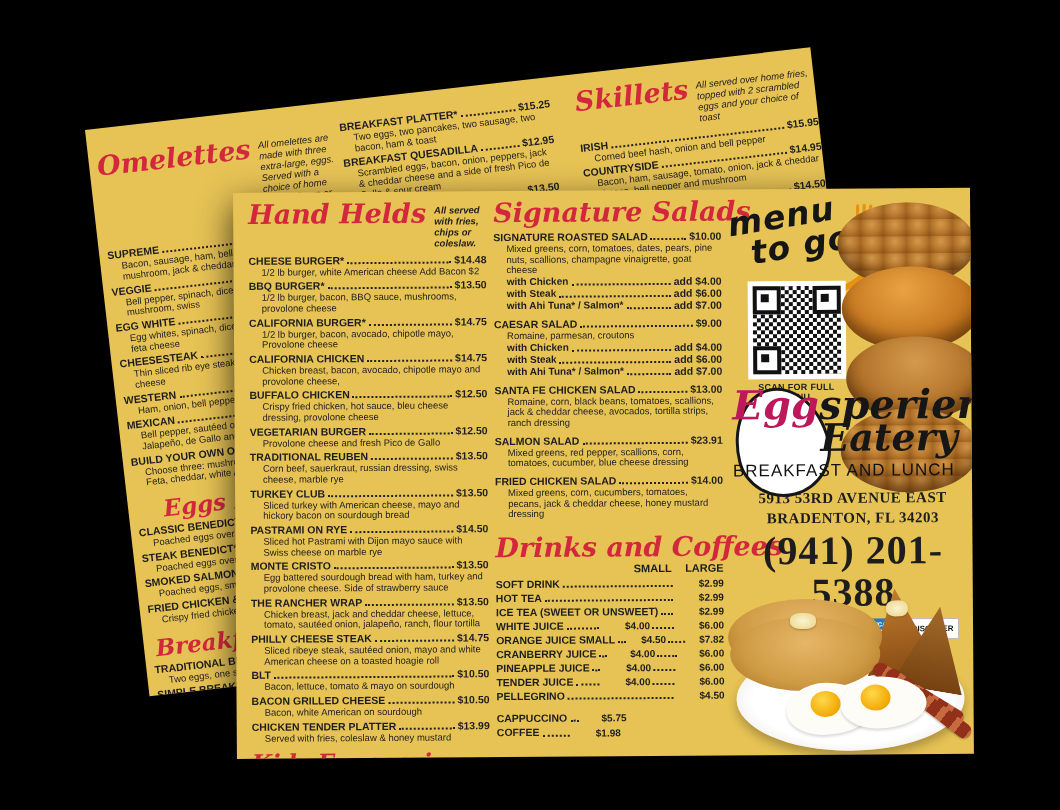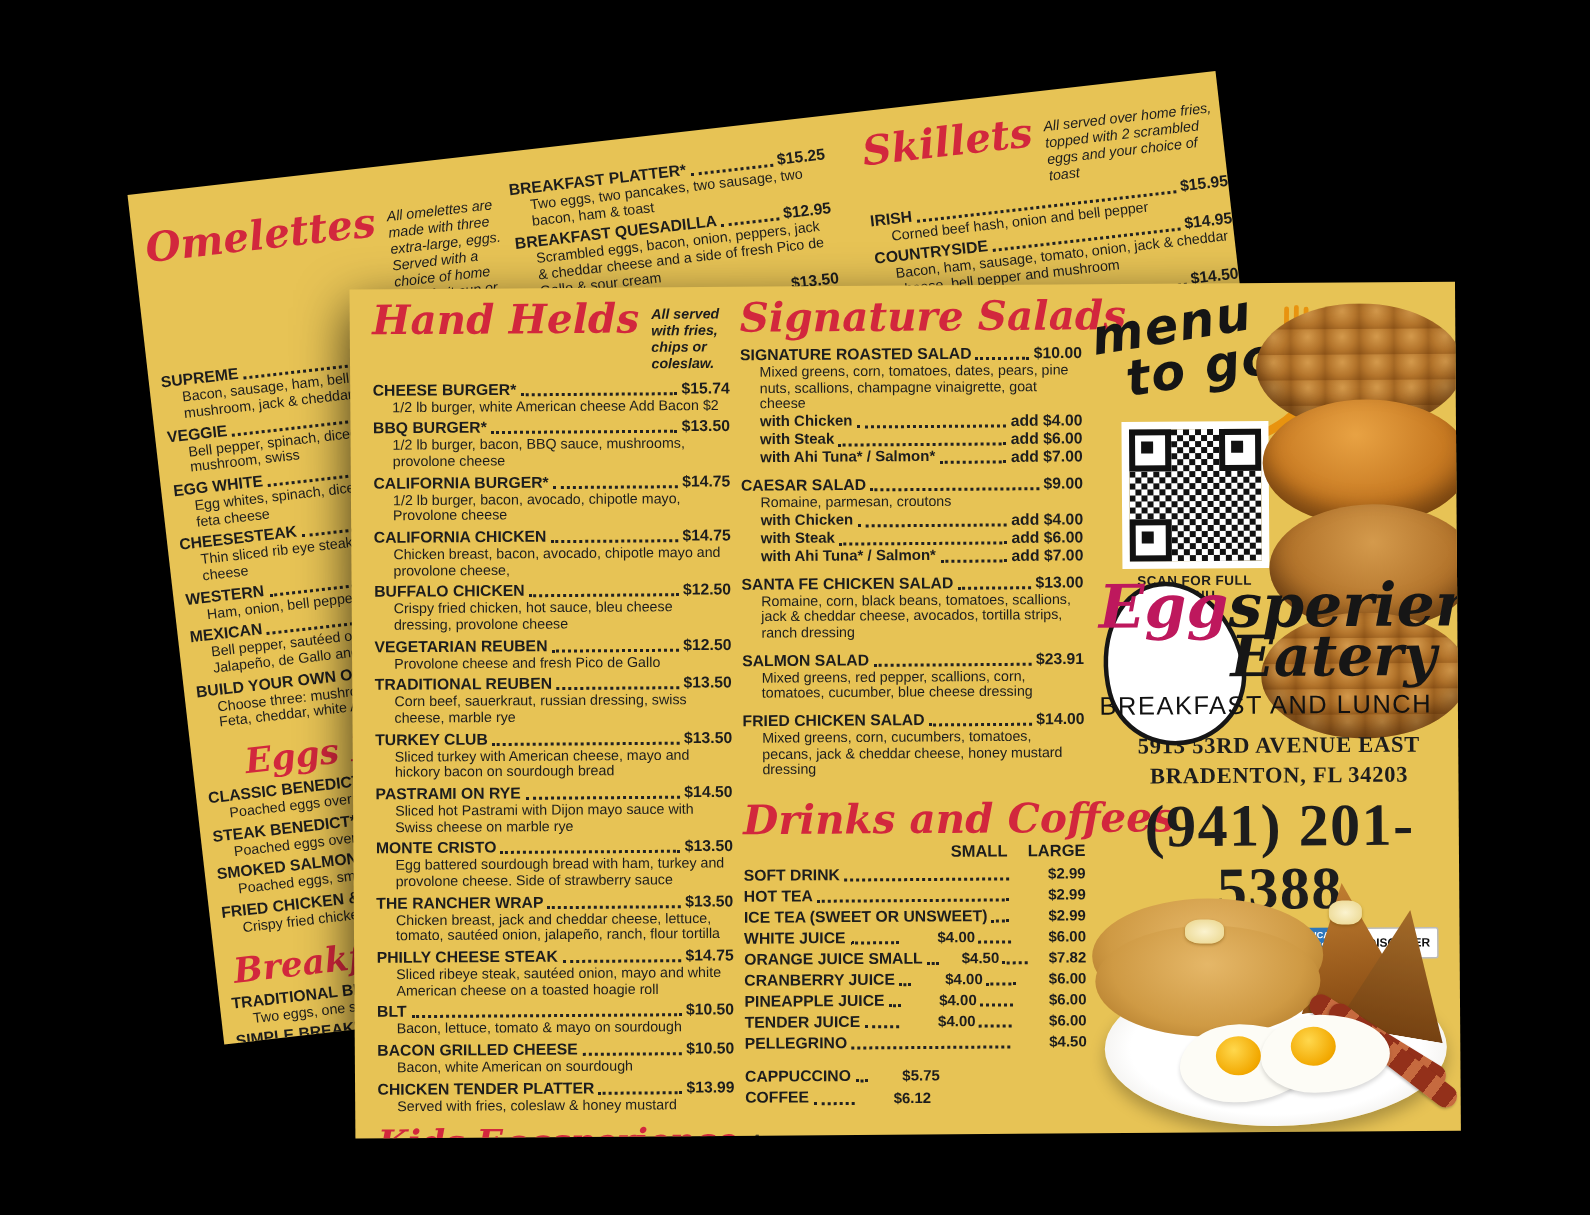--- a/index.html
+++ b/index.html
@@ -347,21 +347,21 @@
       <div class="sec-head">
         <span class="script sec-title">Hand Helds</span>
         <span class="sec-note">All served with fries, chips or coleslaw.</span>
       </div>
       <div>
 
           <div class="mi">
             <div class="row">
               <span class="nm">CHEESE BURGER*</span>
               <span class="dots"></span>
-              <span class="pr">$15.74</span>
+              <span class="pr">$14.48</span>
             </div>
             <div class="ds">1/2 lb burger, white American cheese   Add Bacon $2</div>
           </div>
 
           <div class="mi">
             <div class="row">
               <span class="nm">BBQ BURGER*</span>
               <span class="dots"></span>
               <span class="pr">$13.50</span>
             </div>
@@ -390,21 +390,21 @@
             <div class="row">
               <span class="nm">BUFFALO CHICKEN</span>
               <span class="dots"></span>
               <span class="pr">$12.50</span>
             </div>
             <div class="ds">Crispy fried chicken, hot sauce, bleu cheese dressing, provolone cheese</div>
           </div>
 
           <div class="mi">
             <div class="row">
-              <span class="nm">VEGETARIAN REUBEN</span>
+              <span class="nm">VEGETARIAN BURGER</span>
               <span class="dots"></span>
               <span class="pr">$12.50</span>
             </div>
             <div class="ds">Provolone cheese and fresh Pico de Gallo</div>
           </div>
 
           <div class="mi">
             <div class="row">
               <span class="nm">TRADITIONAL REUBEN</span>
               <span class="dots"></span>
@@ -667,21 +667,21 @@
           <div class="row drrow" style="margin-bottom:2px;">
             <span class="nm">CAPPUCCINO</span>
             <span class="dots"></span>
             <span class="cell">$5.75</span>
             <span class="tail"></span>
           </div>
 
           <div class="row drrow" style="margin-bottom:2px;">
             <span class="nm">COFFEE</span>
             <span class="dots"></span>
-            <span class="cell">$6.12</span>
+            <span class="cell">$1.98</span>
             <span class="tail"></span>
           </div>
         </div>
 
       
     </div>
 
     <div class="mtg">
       <div class="w1">menu</div>
       <div class="w2">to go</div>

